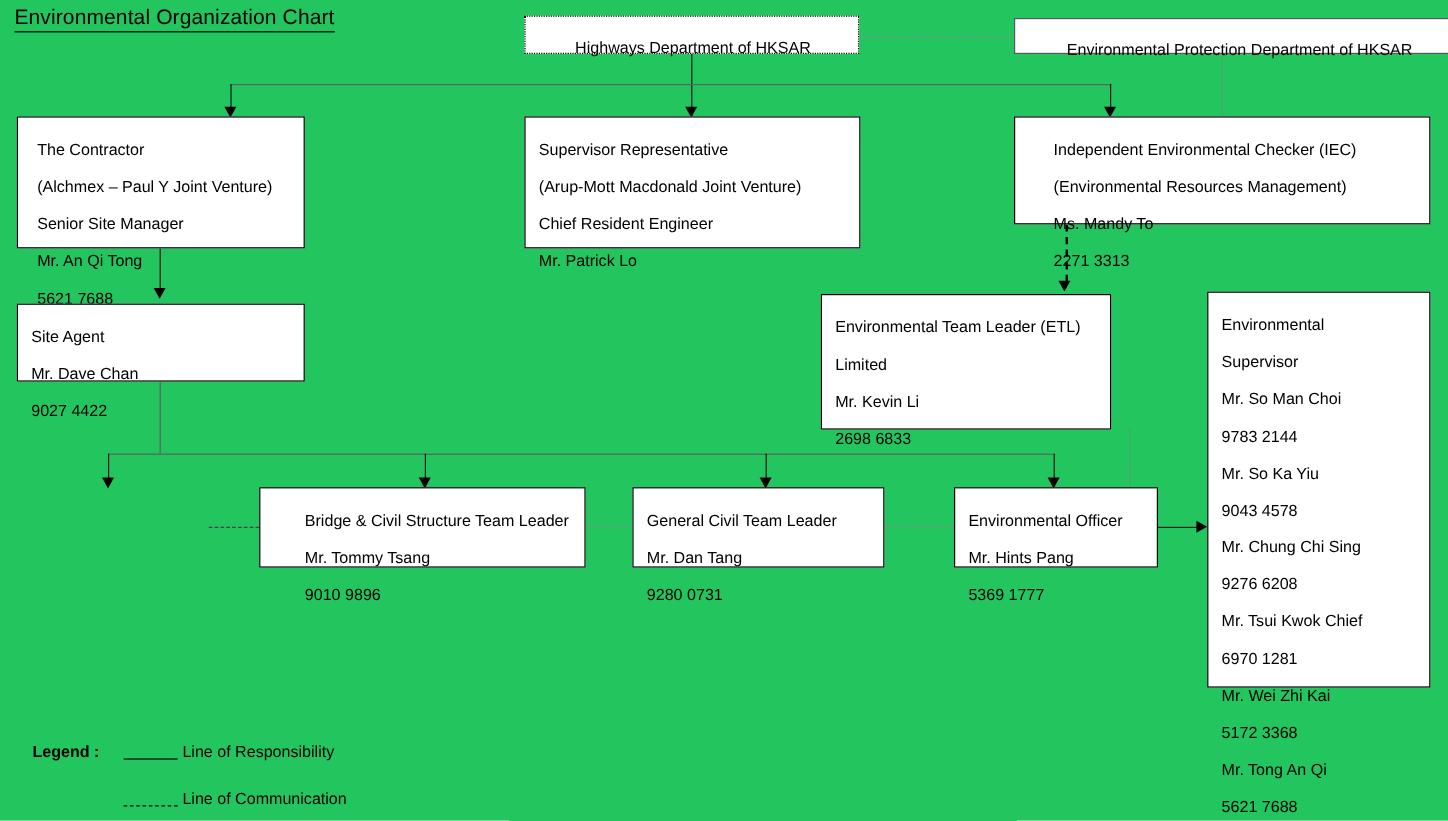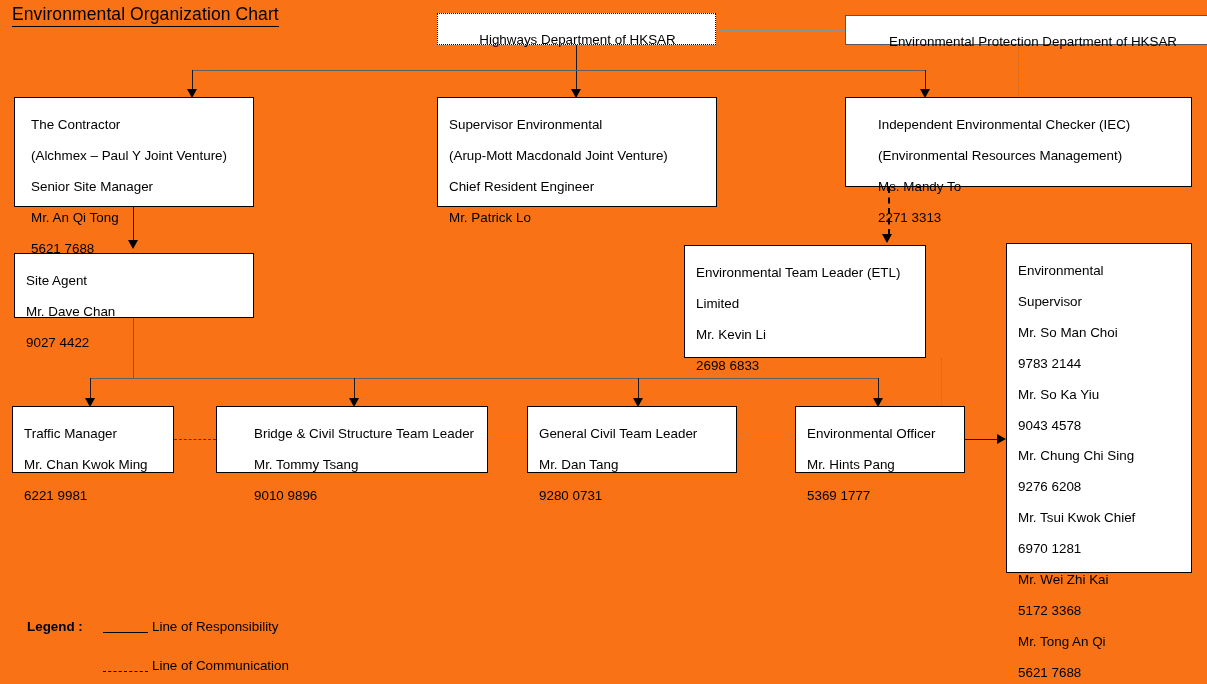--- a/index.html
+++ b/index.html
@@ -10,21 +10,21 @@
   }
   body {
     font-family: "Liberation Sans", sans-serif;
     color: #000000;
   }
   #canvas {
     position: relative;
     width: 1207px;
     height: 684px;
     overflow: hidden;
-    background: #f97316;
+    background: #22c55e;
   }
   
   .chart-title {
     position: absolute;
     left: 12px;
     top: 3px;
     font-size: 17.5px;
     line-height: 22px;
     letter-spacing: .1px;
     border-bottom: 1.5px solid #000;
@@ -164,21 +164,21 @@
 
   <div class="box" style="left:14px; top:97px; width:240px; height:110px;padding-left:16px;">
     <div class="ln">The Contractor</div>
     <div class="ln">(Alchmex – Paul Y Joint Venture)</div>
     <div class="ln">Senior Site Manager</div>
     <div class="ln">Mr. An Qi Tong</div>
     <div class="ln">5621 7688</div>
   </div>
 
   <div class="box" style="left:437px; top:97px; width:280px; height:110px;">
-    <div class="ln">Supervisor Environmental</div>
+    <div class="ln">Supervisor Representative</div>
     <div class="ln">(Arup-Mott Macdonald Joint Venture)</div>
     <div class="ln">Chief Resident Engineer</div>
     <div class="ln">Mr. Patrick Lo</div>
   </div>
 
   <div class="box thick" style="left:845px; top:97px; width:347px; height:90px;padding-left:32px;">
     <div class="ln">Independent Environmental Checker (IEC)</div>
     <div class="ln">(Environmental Resources Management)</div>
     <div class="ln">Ms. Mandy To</div>
     <div class="ln">2271 3313</div>
@@ -229,25 +229,20 @@
   <div class="ln-v" style="left:638px; top:378px; height:26px;"></div>
   <div class="ln-v" style="left:878px; top:378px; height:26px;"></div>
 
   <div class="arrow-down" style="left:85px; top:398px;"></div>
   <div class="arrow-down" style="left:349px; top:398px;"></div>
   <div class="arrow-down" style="left:633px; top:398px;"></div>
   <div class="arrow-down" style="left:873px; top:398px;"></div>
 
   <div class="ln-v dot-fine" style="left:941px; top:358px; height:50px;"></div>
 
-  <div class="box" style="left:12px; top:406px; width:162px; height:67px;">
-    <div class="ln">Traffic Manager</div>
-    <div class="ln">Mr. Chan Kwok Ming</div>
-    <div class="ln">6221 9981</div>
-  </div>
 
   <div class="box" style="left:216px; top:406px; width:272px; height:67px;padding-left:37px;">
     <div class="ln">Bridge &amp; Civil Structure Team Leader</div>
     <div class="ln">Mr. Tommy Tsang</div>
     <div class="ln">9010 9896</div>
   </div>
 
   <div class="box" style="left:527px; top:406px; width:210px; height:67px;">
     <div class="ln">General Civil Team Leader</div>
     <div class="ln">Mr. Dan Tang</div>

